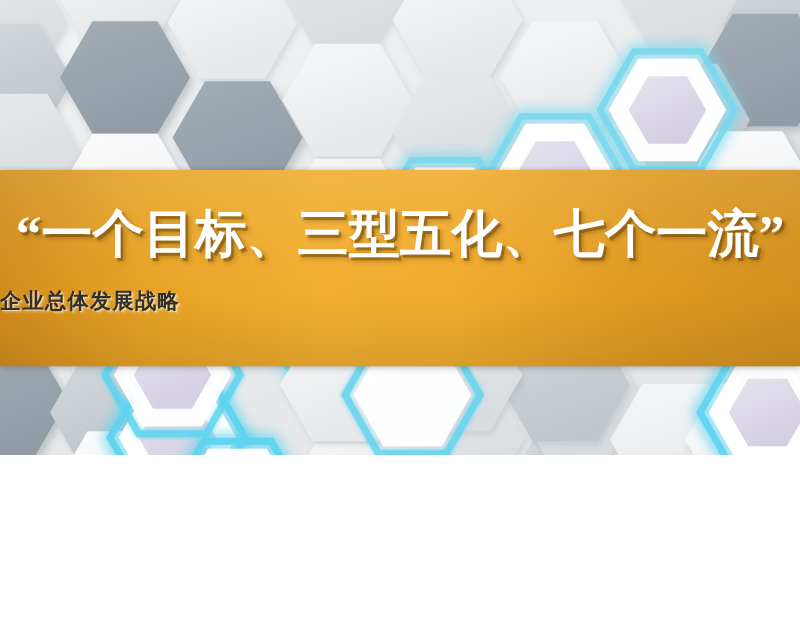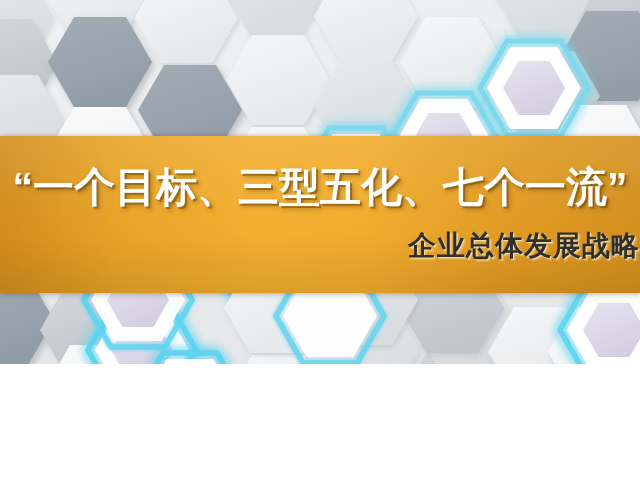--- a/index.html
+++ b/index.html
@@ -5,21 +5,21 @@
   html, body {
     margin: 0;
     padding: 0;
     background: #ffffff;
   }
   #slide {
     position: relative;
     width: 640px;
     height: 364px;
     overflow: hidden;
-    font-family: Liberation Sans, sans-serif;
+    font-family: Liberation Serif, serif;
     background: #3b82f6;
   }
 
   
   #hex-bg {
     position: absolute;
     inset: 0;
     width: 640px;
     height: 495px;
     display: block;
@@ -68,23 +68,23 @@
     text-shadow:
        2px 2px 0px rgba(120,78,10,0.55),
        3px 3px 4px rgba(90,58,6,0.40);
     white-space: nowrap;
   }
 
   #banner-subtitle {
     margin: 0;
     padding: 0;
     width: 100%;
-    text-align: right;
+    text-align: left;
     color: #2f2f30;
-    font-size: 28px;
+    font-size: 17px;
     line-height: 1;
     font-weight: 700;
     letter-spacing: 1px;
     margin-top: 24px;
     text-shadow:
        1px 1px 0px rgba(255,236,190,0.65),
        2px 2px 2px rgba(255,240,205,0.45);
     white-space: nowrap;
   }
 </style>

